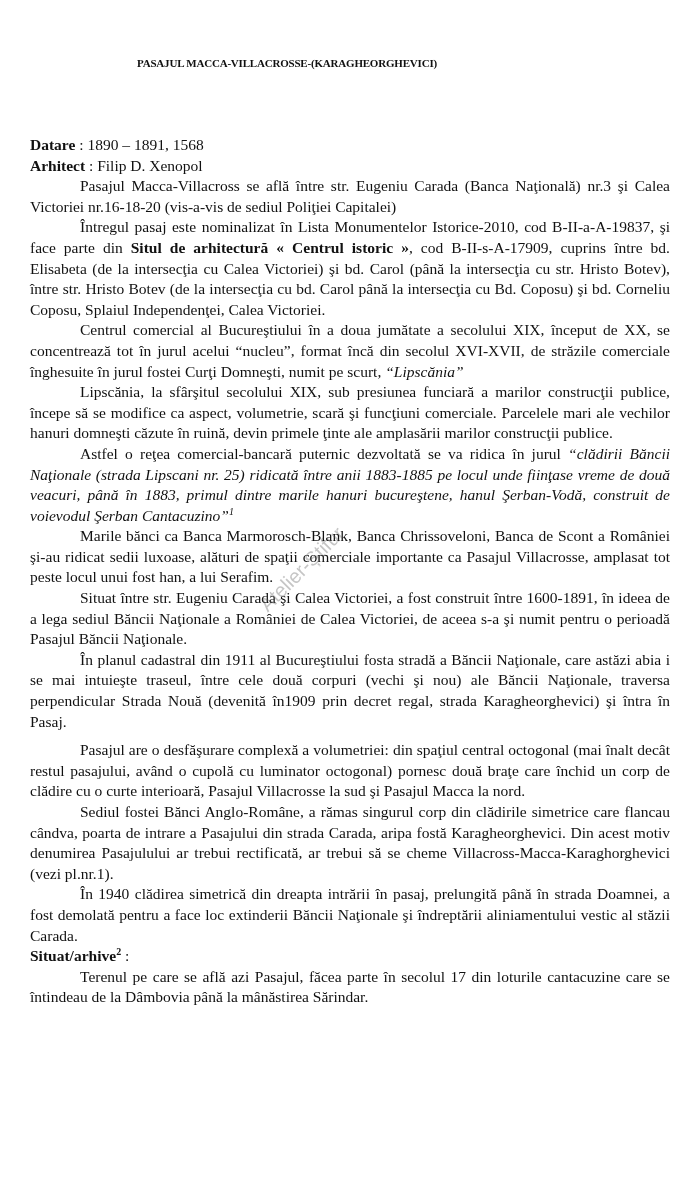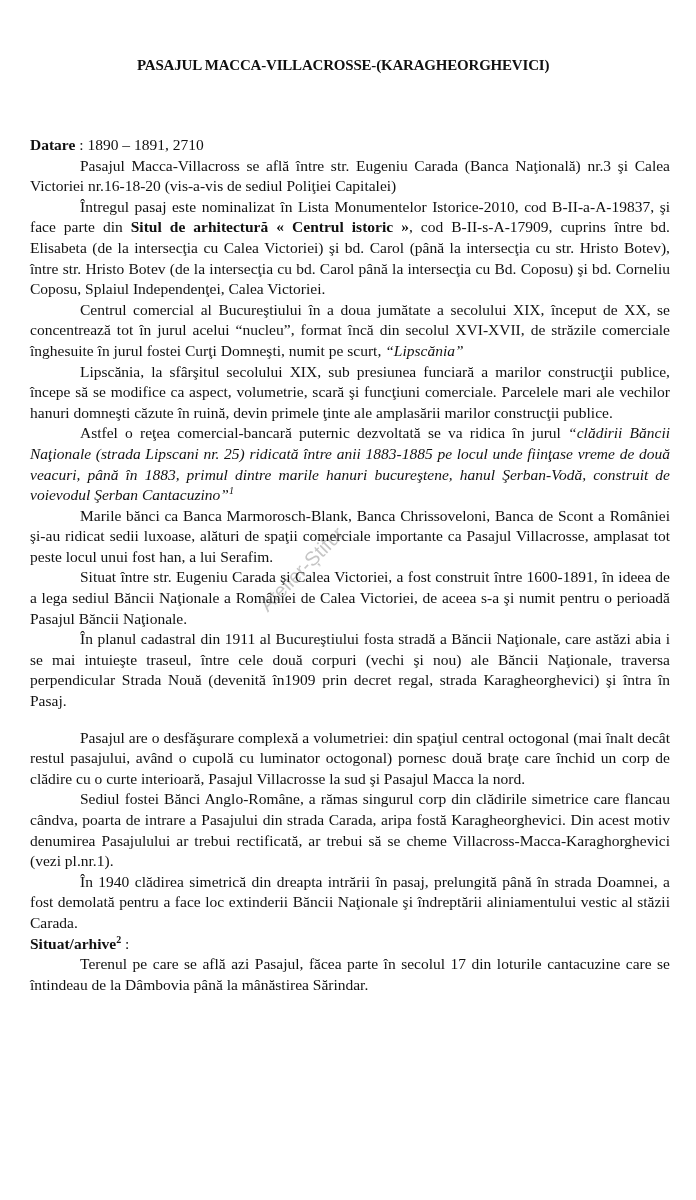--- a/index.html
+++ b/index.html
@@ -3,50 +3,51 @@
 <meta charset="utf-8">
 <style>
   html, body { margin: 0; padding: 0; background: #ffffff; }
   body {
     width: 696px; height: 1200px; overflow: hidden; position: relative;
     font-family: "Liberation Serif", "DejaVu Serif", serif;
     color: #111111;
   }
   .title {
     position: absolute; left: 137px; top: 57px; width: 540px;
-    font-weight: bold; font-size: 15px; letter-spacing: -0.2px;
+    font-weight: bold; font-size: 11px; letter-spacing: -0.2px;
     white-space: nowrap;
   }
   .content {
     position: absolute; left: 30px; top: 135px; width: 640px;
     font-size: 15.5px; line-height: 20.6px;
   }
   p { margin: 0; text-align: justify; }
   p.indent { text-indent: 50px; }
-  .gap { margin-top: 16px; }
+  .gap { margin-top: 8px; }
   .label { font-weight: bold; }
   .bi { font-weight: bold; }
   .i { font-style: italic; }
   sup { font-size: 10px; line-height: 0; }
   .watermark {
     position: absolute; left: 255px; top: 600px;
     font-family: "Liberation Sans", sans-serif; font-size: 20px;
     color: rgba(90,90,90,0.35); transform: rotate(-45deg);
     transform-origin: left top; white-space: nowrap; pointer-events: none;
   }
 </style>
 </head>
 <body>
 
 <div class="title">PASAJUL MACCA-VILLACROSSE-(KARAGHEORGHEVICI)</div>
 
 <div class="content">
 
-  <p><span class="label">Datare</span><span> : 1890 – 1891, 2710</span></p>
+  <p><span class="label">Datare</span><span> : 1890 – 1891, 1568</span></p>
 
+  <p><span class="label">Arhitect</span><span> : Filip D. Xenopol</span></p>
 
 
   <p class="indent">Pasajul Macca-Villacross se află între str. Eugeniu Carada (Banca Naţională) nr.3 şi Calea Victoriei nr.16-18-20 (vis-a-vis de sediul Poliţiei Capitalei)</p>
 
   <p class="indent"><span>Întregul pasaj este nominalizat în Lista Monumentelor Istorice-2010, cod B-II-a-A-19837,  şi face parte din </span><span class="bi">Situl de arhitectură « Centrul istoric »</span><span>, cod B-II-s-A-17909, cuprins între bd. Elisabeta (de la intersecţia cu Calea  Victoriei) şi bd. Carol (până la intersecţia cu str. Hristo Botev), între str. Hristo Botev (de la intersecţia cu bd. Carol până la intersecţia cu Bd. Coposu) şi bd. Corneliu Coposu, Splaiul Independenţei, Calea Victoriei.</span></p>
 
 
   <p class="indent"><span>Centrul comercial al Bucureştiului în a doua jumătate a secolului XIX, început de XX, se concentrează tot în jurul acelui “nucleu”, format încă din secolul XVI-XVII, de străzile comerciale înghesuite în jurul fostei Curţi Domneşti, numit pe scurt, </span><span class="i">“Lipscănia”</span></p>
 
   <p class="indent">Lipscănia, la sfârşitul secolului XIX, sub presiunea funciară a marilor construcţii publice, începe să se modifice ca aspect, volumetrie, scară şi funcţiuni comerciale. Parcelele mari ale vechilor hanuri domneşti căzute în ruină, devin primele ţinte ale amplasării marilor construcţii publice.</p>

